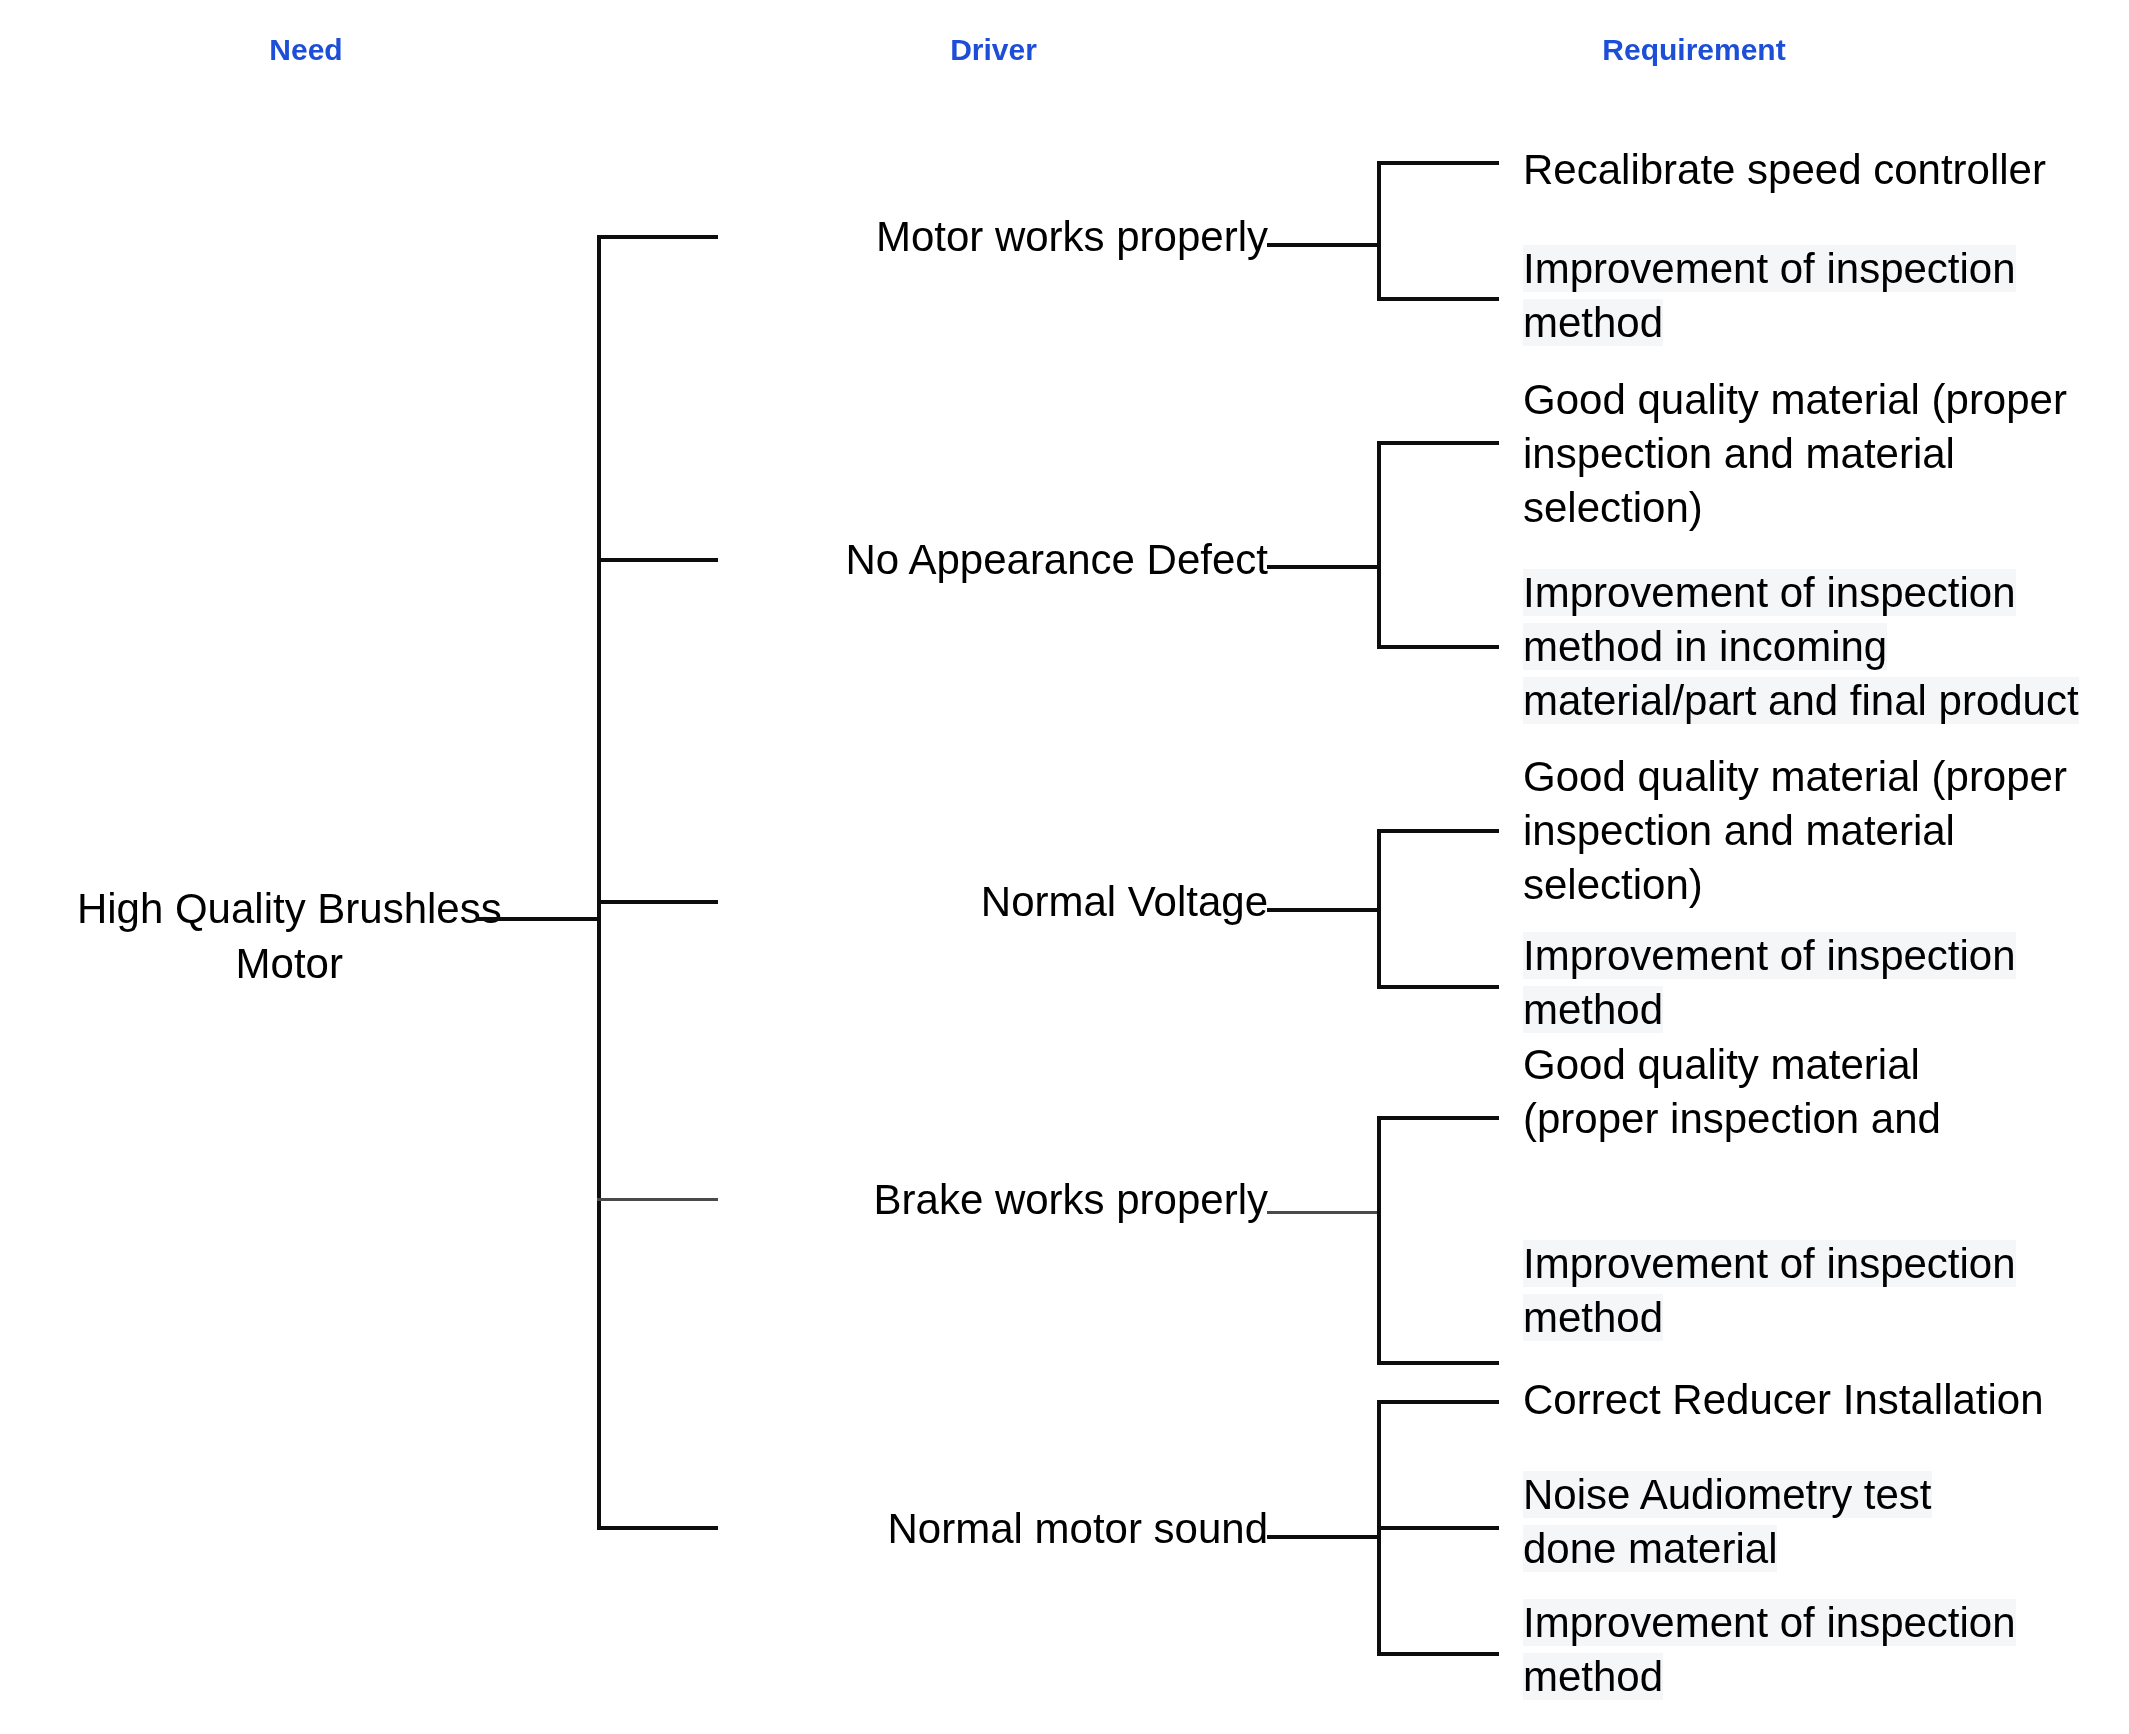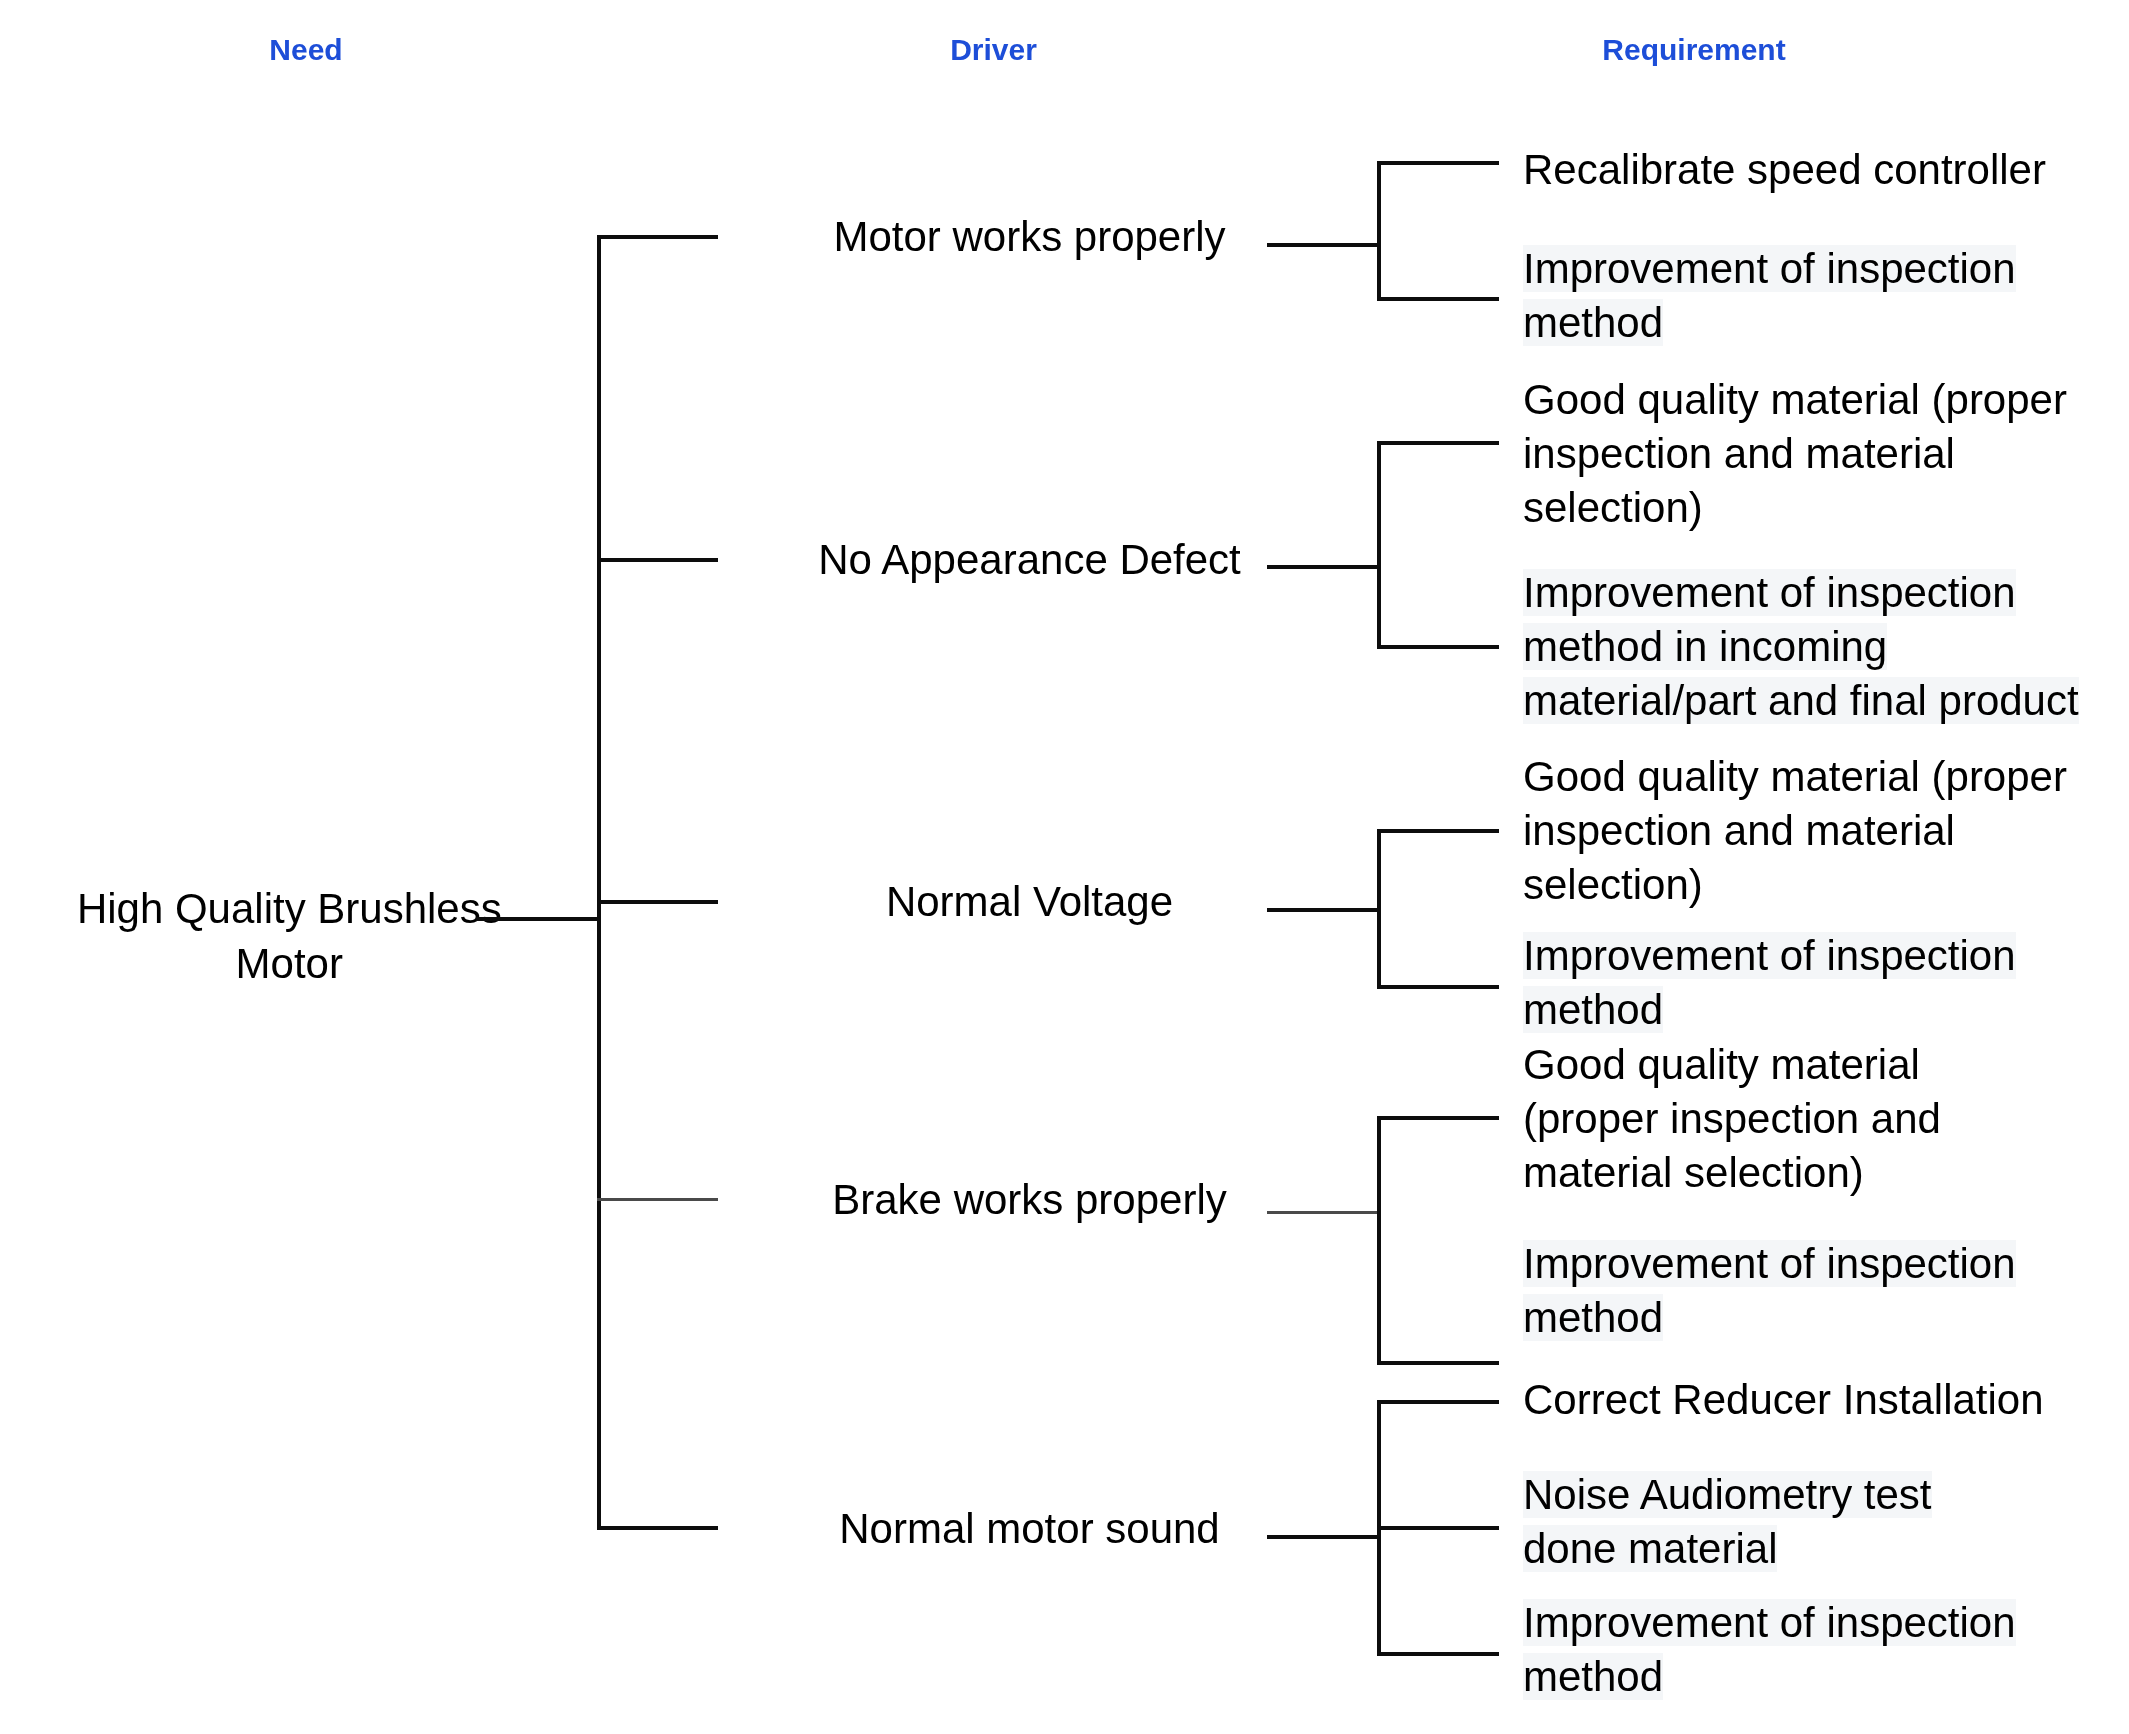--- a/index.html
+++ b/index.html
@@ -55,22 +55,22 @@
     width: 565px;
     text-align: center;
     font-size: 42px;
     line-height: 1.30;
   }
 
   
   .driver-label {
     position: absolute;
     width: 517px;
-    left: 771px;
-    text-align: center;
+    left: 751px;
+    text-align: right;
     font-size: 42px;
     line-height: 1.25;
     white-space: nowrap;
   }
 
   
   .req-label {
     position: absolute;
     left: 1523px;
     font-size: 42px;
@@ -155,21 +155,20 @@
     <div><span class="hl">method</span></div>
   </div>
 
   <div class="vline" style="left:1377px; top:1116px; height:245px;"></div>
   <div class="hline" style="left:1377px; top:1116px; width:122px;"></div>
   <div class="hline" style="left:1377px; top:1361px; width:122px;"></div>
 
   <div class="req-label" style="top:1038px;">
     <div><span>Good quality material</span></div>
     <div><span>(proper inspection and</span></div>
-    <div><span>material selection)</span></div>
   </div>
   <div class="req-label" style="top:1237px;">
     <div><span class="hl">Improvement of inspection</span></div>
     <div><span class="hl">method</span></div>
   </div>
 
   <div class="vline" style="left:1377px; top:1400px; height:252px;"></div>
   <div class="hline" style="left:1377px; top:1400px; width:122px;"></div>
   <div class="hline" style="left:1377px; top:1526px; width:122px;"></div>
   <div class="hline" style="left:1377px; top:1652px; width:122px;"></div>

